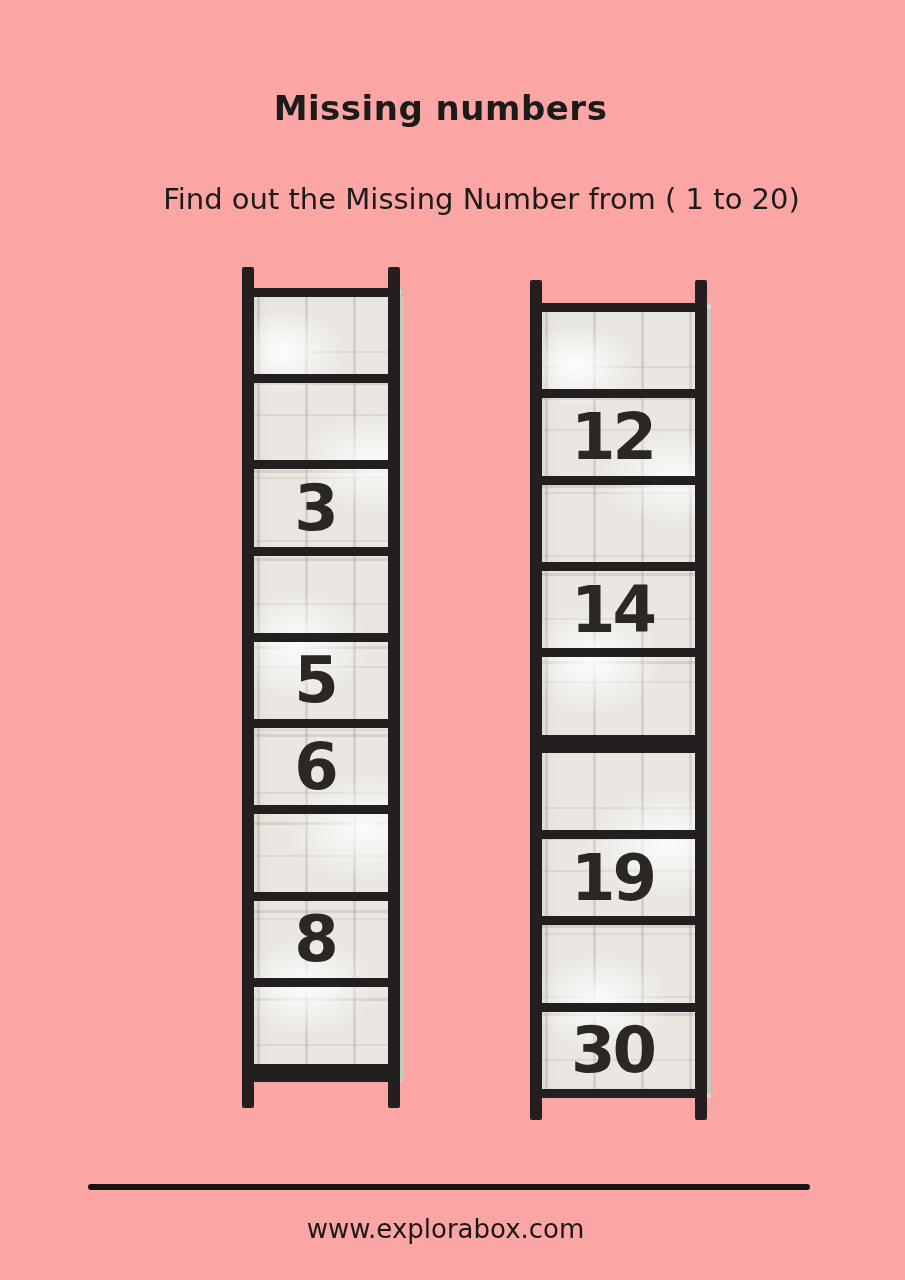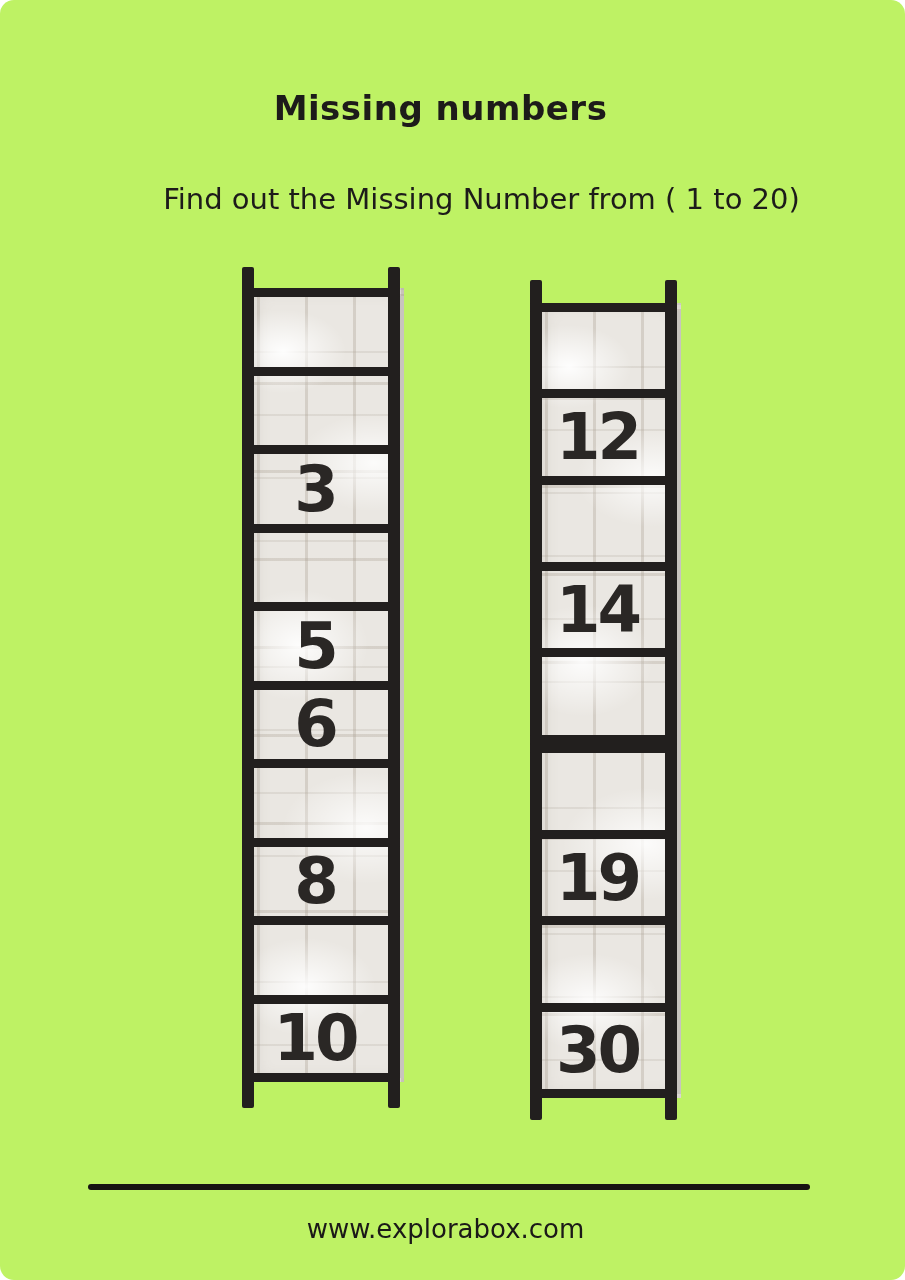--- a/index.html
+++ b/index.html
@@ -1,38 +1,37 @@
 <!DOCTYPE html>
 <html><head>
 <meta charset="utf-8">
 <style>
   html,body{margin:0;padding:0;background:#ffffff;}
   .page{
     position:relative;
     width:905px;height:1280px;
-    background:#bef264;
+    background:#fca5a5;
     font-family:"DejaVu Sans","Liberation Sans",sans-serif;
     overflow:hidden;
-    border-radius:14px;
   }
   .title{
     position:absolute;top:88px;left:-12px;width:905px;
     margin:0;text-align:center;
     font-size:34px;font-weight:700;color:#1d1b1a;
     letter-spacing:0.5px;
   }
   .subtitle{
     position:absolute;top:182px;left:29px;width:905px;
     text-align:center;
     font-size:29px;font-weight:400;color:#1d1b1a;
   }
   
   .ladder{position:absolute;}
   .ladder-1{left:242px;top:267px;width:158px;height:841px;}
-  .ladder-2{left:530px;top:280px;width:147px;height:840px;}
+  .ladder-2{left:530px;top:280px;width:177px;height:840px;}
   .rail{
     position:absolute;top:0;bottom:0;width:12px;
     background:#221f1e;border-radius:2px;z-index:3;
   }
   .rail-left{left:0;}
   .rail-right{right:0;}
   .texture{
     position:absolute;left:11px;right:-4px;
     background-color:#eae7e2;
     background-image:
@@ -127,23 +126,20 @@
         </div>
         <div class="rung"></div>
         <div class="cell">
           <span class="num">8</span>
         </div>
         <div class="rung"></div>
         <div class="cell">
           <span class="num"></span>
         </div>
         <div class="rung"></div>
-        <div class="cell">
-          <span class="num">10</span>
-        </div>
         <div class="rung"></div>
       </div>
   </div>
 
   <div class="ladder ladder-2">
     <div class="texture"></div>
     <div class="photo-edge"></div>
     <div class="rail rail-left"></div>
     <div class="rail rail-right"></div>
     <div class="cage">

